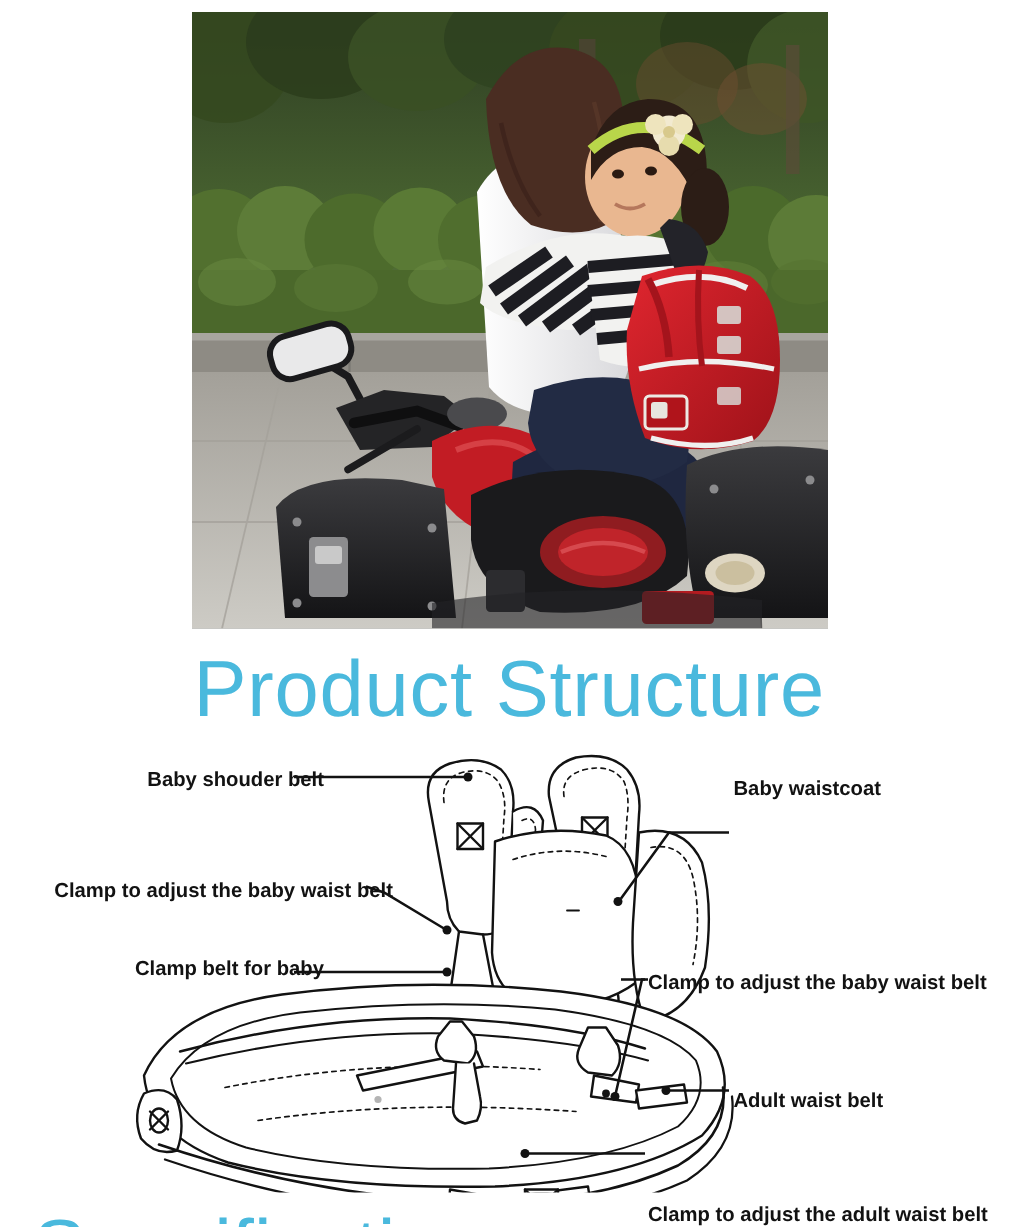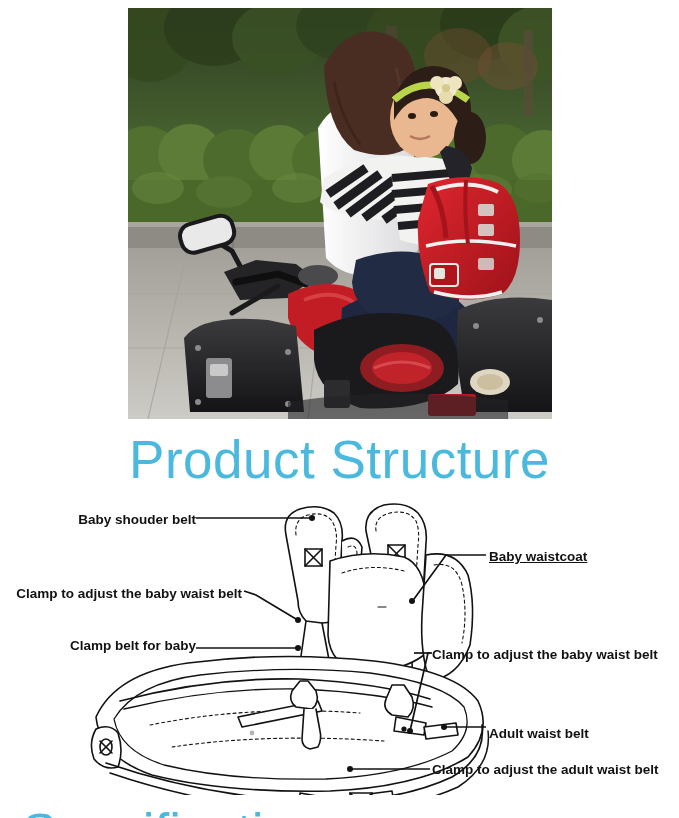--- a/index.html
+++ b/index.html
@@ -56,32 +56,32 @@
   .callout-label {
     position: absolute;
     font-size: 13.5px;
     line-height: 16px;
     font-weight: 700;
     color: #121212;
     white-space: nowrap;
     font-family: "Liberation Sans", sans-serif;
   }
   .callout-label.right { text-align: left; }
-  .callout-label.left  { text-align: right; }
+  .callout-label.left  { text-align: right; margin-left: 20px; }
 
   
   #label-baby-shoulder-belt { left: 0;    top: 512px; width: 196px; }
   #label-clamp-baby-waist   { left: 0;    top: 586px; width: 242px; }
   #label-waist-belt-baby    { left: 0;    top: 638px; width: 196px; }
 
   
-  #label-baby-waistcoat     { left: 489px; top: 549px; text-decoration: underline; }
+  #label-baby-waistcoat     { left: 489px; top: 518px; }
   #label-clamp-baby-waist-r { left: 432px; top: 647px; }
   #label-adult-waist-belt   { left: 489px; top: 726px; }
-  #label-clamp-adult-waist  { left: 432px; top: 762px; }
+  #label-clamp-adult-waist  { left: 432px; top: 802px; }
 
   
   #next-section-title {
     position: absolute;
     left: 0;
     top: 802px;
     width: 679px;
     height: 16px;
     overflow: hidden;
   }

